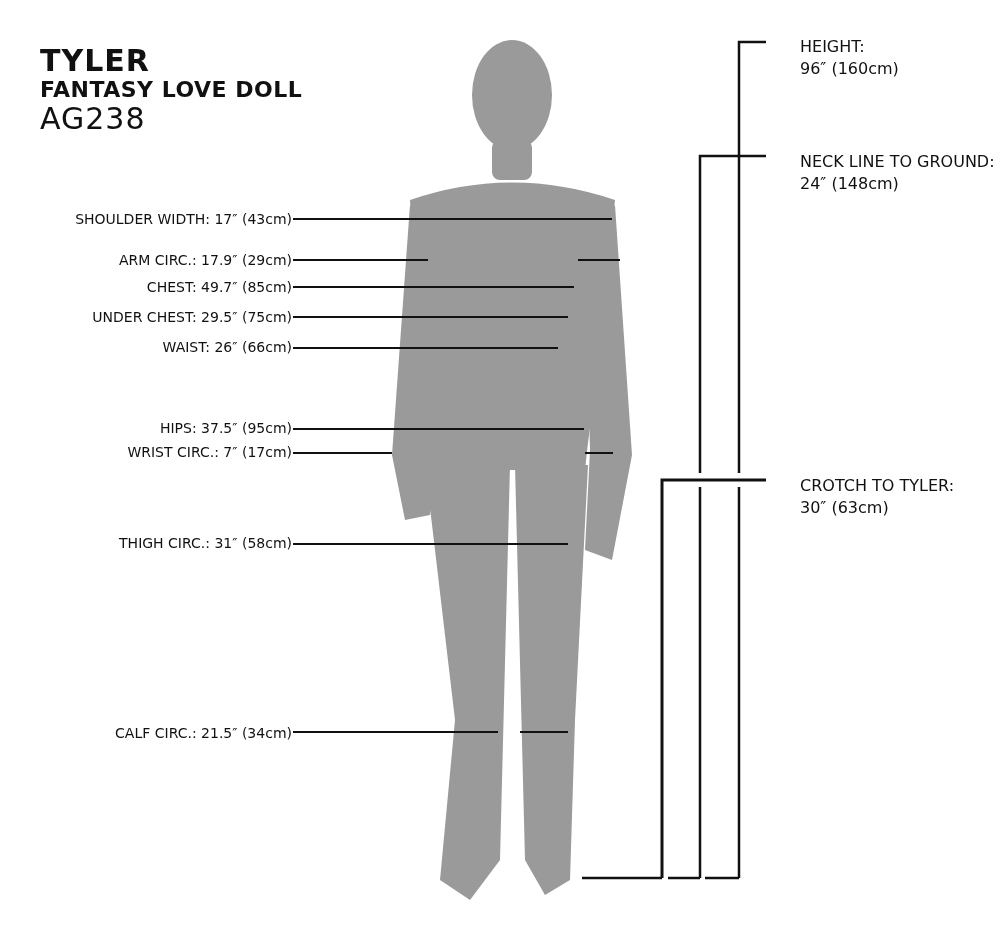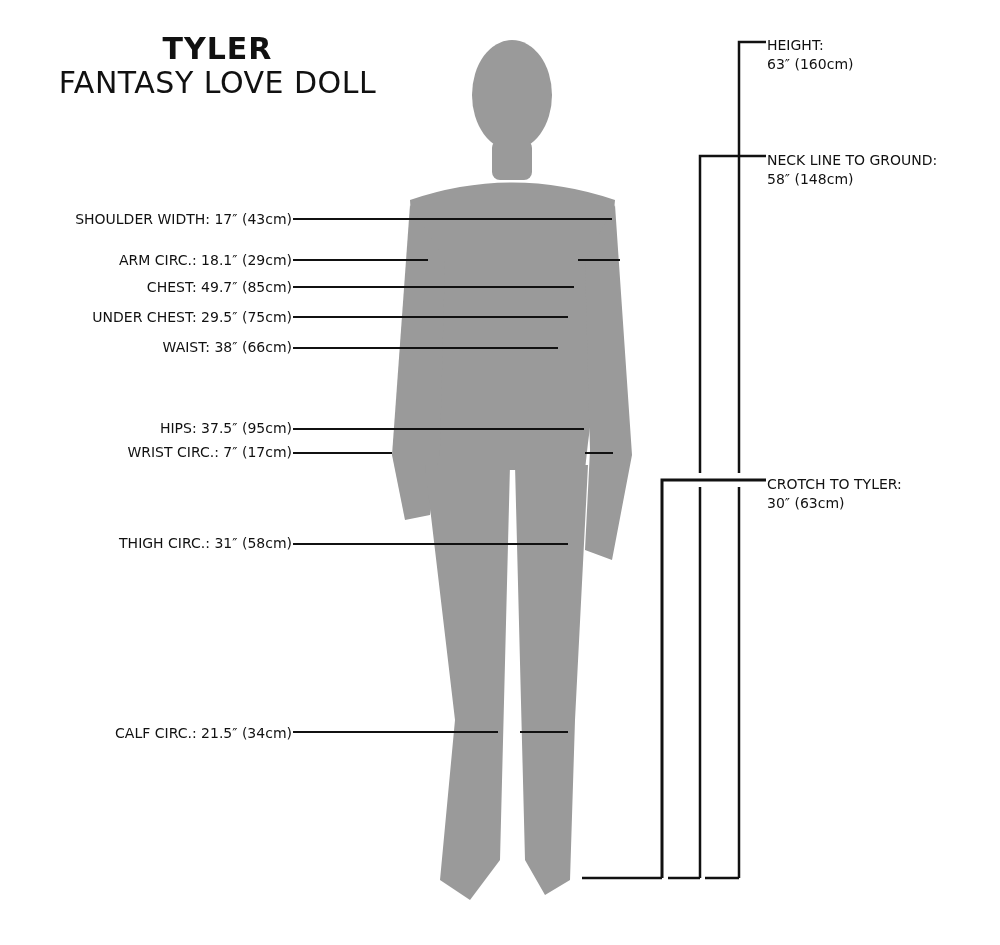--- a/index.html
+++ b/index.html
@@ -1,31 +1,32 @@
 <!DOCTYPE html>
 <html><head>
   <meta charset="utf-8">
   <style>
     html, body { margin: 0; padding: 0; background: #ffffff; }
     body { width: 1000px; height: 945px; position: relative; overflow: hidden;
            font-family: "DejaVu Sans", "Liberation Sans", sans-serif; color: #111; }
-    .title-block { position: absolute; left: 40px; top: 32px; width: 355px; text-align: center; line-height: 1.12; }
+    .title-block { position: absolute; left: 40px; top: 44px; width: 355px; line-height: 1.12; }
     .title-name { font-size: 30px; font-weight: bold; letter-spacing: 1px; }
-    .title-sub { font-size: 30px; font-weight: normal; letter-spacing: 0.5px; }
+    .title-sub { font-size: 22px; font-weight: bold; letter-spacing: 0.5px; }
     .title-model { font-size: 30px; font-weight: normal; letter-spacing: 1px; }
     .mlabel { position: absolute; right: 708px; font-size: 14px; white-space: nowrap; transform: translateY(-60%); }
-    .rlabel { position: absolute; left: 767px; font-size: 14px; line-height: 1.35; white-space: nowrap; }
+    .rlabel { position: absolute; left: 800px; font-size: 16px; line-height: 1.35; white-space: nowrap; }
     svg.overlay { position: absolute; left: 0; top: 0; }
   </style>
 </head>
 <body>
 
 <div class="title-block">
   <div class="title-name">TYLER</div>
   <div class="title-sub">FANTASY LOVE DOLL</div>
+  <div class="title-model">AG238</div>
 </div>
 
 <svg class="overlay" width="1000" height="945" viewBox="0 0 1000 945">
   <g fill="#9a9a9a">
     <ellipse cx="512" cy="95" rx="40" ry="55"></ellipse>
     <rect x="492" y="140" width="40" height="40" rx="8"></rect>
     <path d="M410 200 Q512 165 615 200 L600 360 Q590 420 585 470 L420 470 Q415 420 420 360 Z"></path>
     <path d="M410 205 L392 455 L405 520 L430 515 L440 450 L445 260 Z"></path>
     <path d="M615 205 L632 455 L612 560 L585 550 L590 450 L585 260 Z"></path>
     <path d="M425 465 L510 465 L500 860 L470 900 L440 880 L455 720 Z"></path>
@@ -53,33 +54,33 @@
     <line x1="705" y1="878" x2="739" y2="878" stroke-width="2.5"></line>
     <polyline points="766,156 700,156 700,473" stroke-width="2.5"></polyline>
     <line x1="700" y1="487" x2="700" y2="878" stroke-width="2.5"></line>
     <line x1="668" y1="878" x2="700" y2="878" stroke-width="2.5"></line>
     <polyline points="766,480 662,480 662,878" stroke-width="3"></polyline>
     <line x1="582" y1="878" x2="662" y2="878" stroke-width="2.5"></line>
   </g>
 </svg>
 
 <div class="mlabel" style="top:221px">SHOULDER WIDTH: 17″ (43cm)</div>
-<div class="mlabel" style="top:262px">ARM CIRC.: 18.1″ (29cm)</div>
+<div class="mlabel" style="top:262px">ARM CIRC.: 17.9″ (29cm)</div>
 <div class="mlabel" style="top:289px">CHEST: 49.7″ (85cm)</div>
 <div class="mlabel" style="top:319px">UNDER CHEST: 29.5″ (75cm)</div>
-<div class="mlabel" style="top:349px">WAIST: 38″ (66cm)</div>
+<div class="mlabel" style="top:349px">WAIST: 26″ (66cm)</div>
 <div class="mlabel" style="top:430px">HIPS: 37.5″ (95cm)</div>
 <div class="mlabel" style="top:454px">WRIST CIRC.: 7″ (17cm)</div>
 <div class="mlabel" style="top:545px">THIGH CIRC.:  31″ (58cm)</div>
 <div class="mlabel" style="top:735px">CALF CIRC.: 21.5″ (34cm)</div>
 
 <div class="rlabel" style="top:36px">
   <div>HEIGHT:</div>
-  <div>63″ (160cm)</div>
+  <div>96″ (160cm)</div>
 </div>
 <div class="rlabel" style="top:151px">
   <div>NECK LINE TO GROUND:</div>
-  <div>58″ (148cm)</div>
+  <div>24″ (148cm)</div>
 </div>
 <div class="rlabel" style="top:475px">
   <div>CROTCH TO TYLER:</div>
   <div>30″ (63cm)</div>
 </div>
 
 </body></html>

